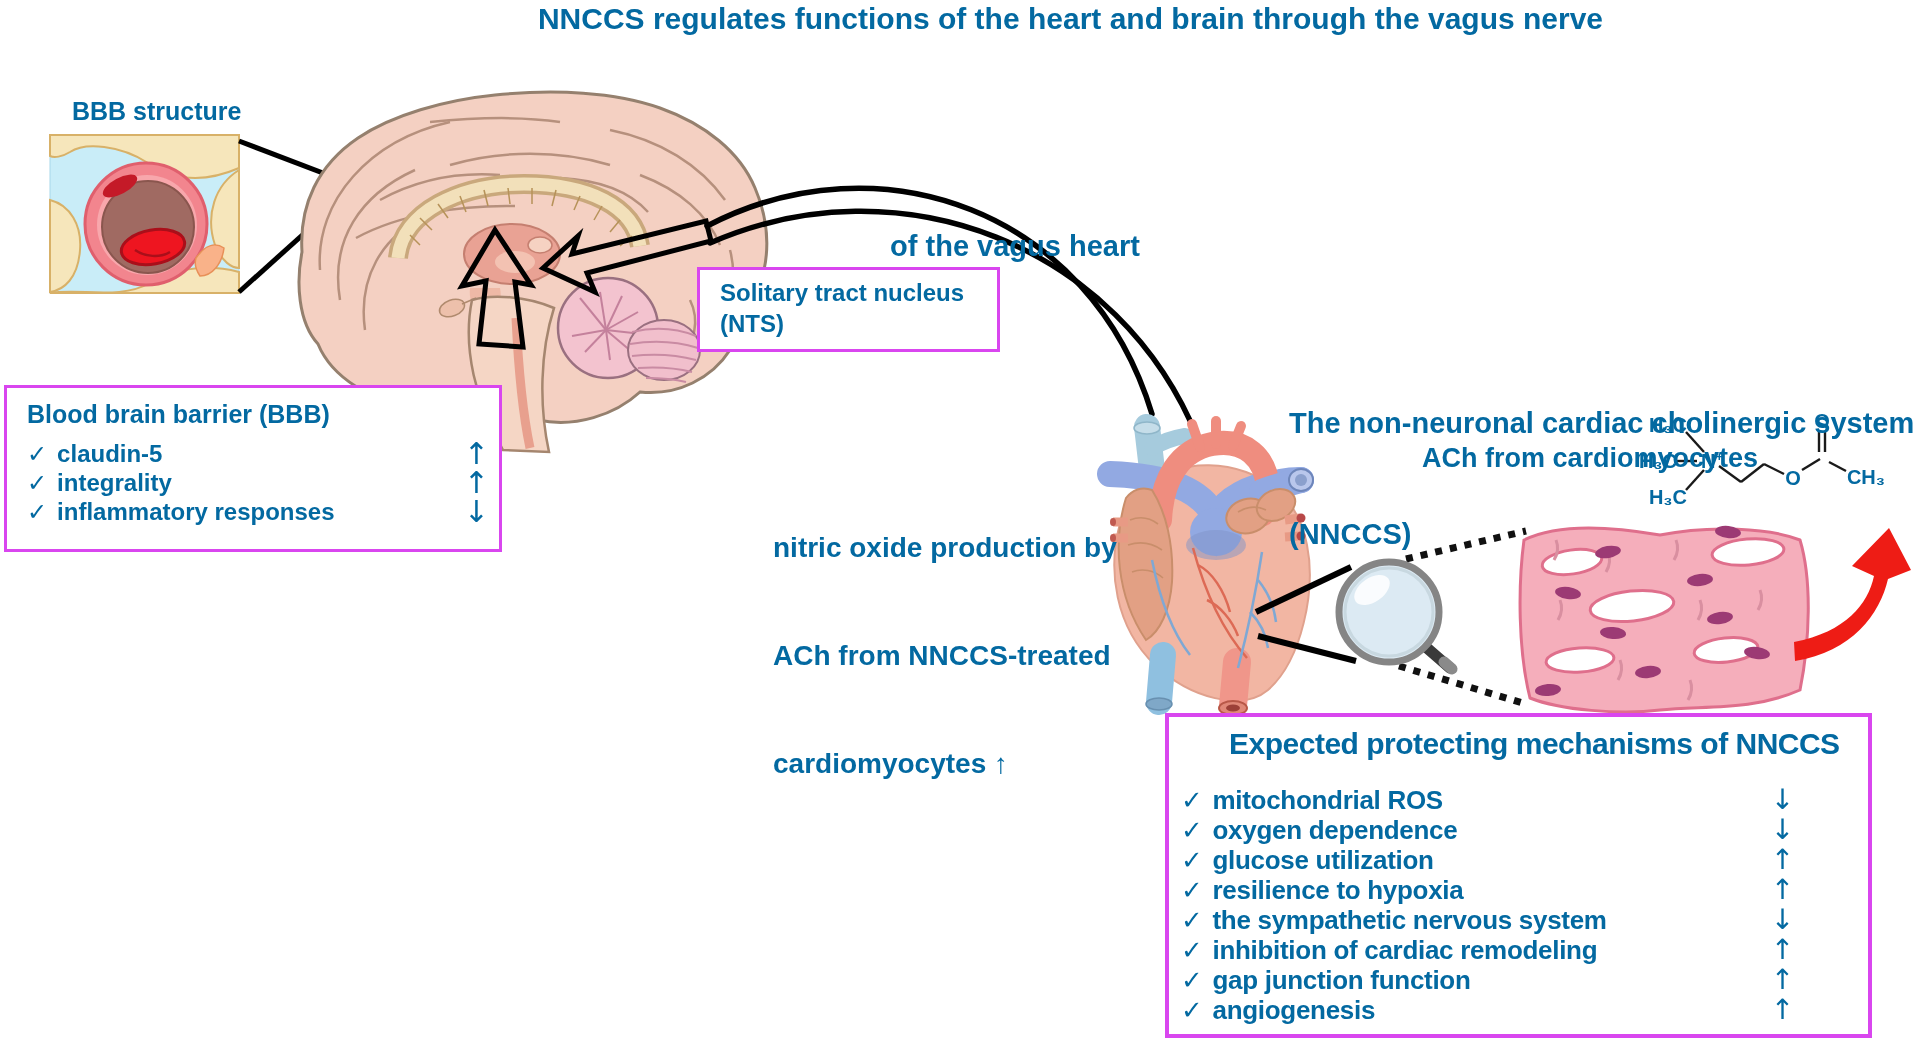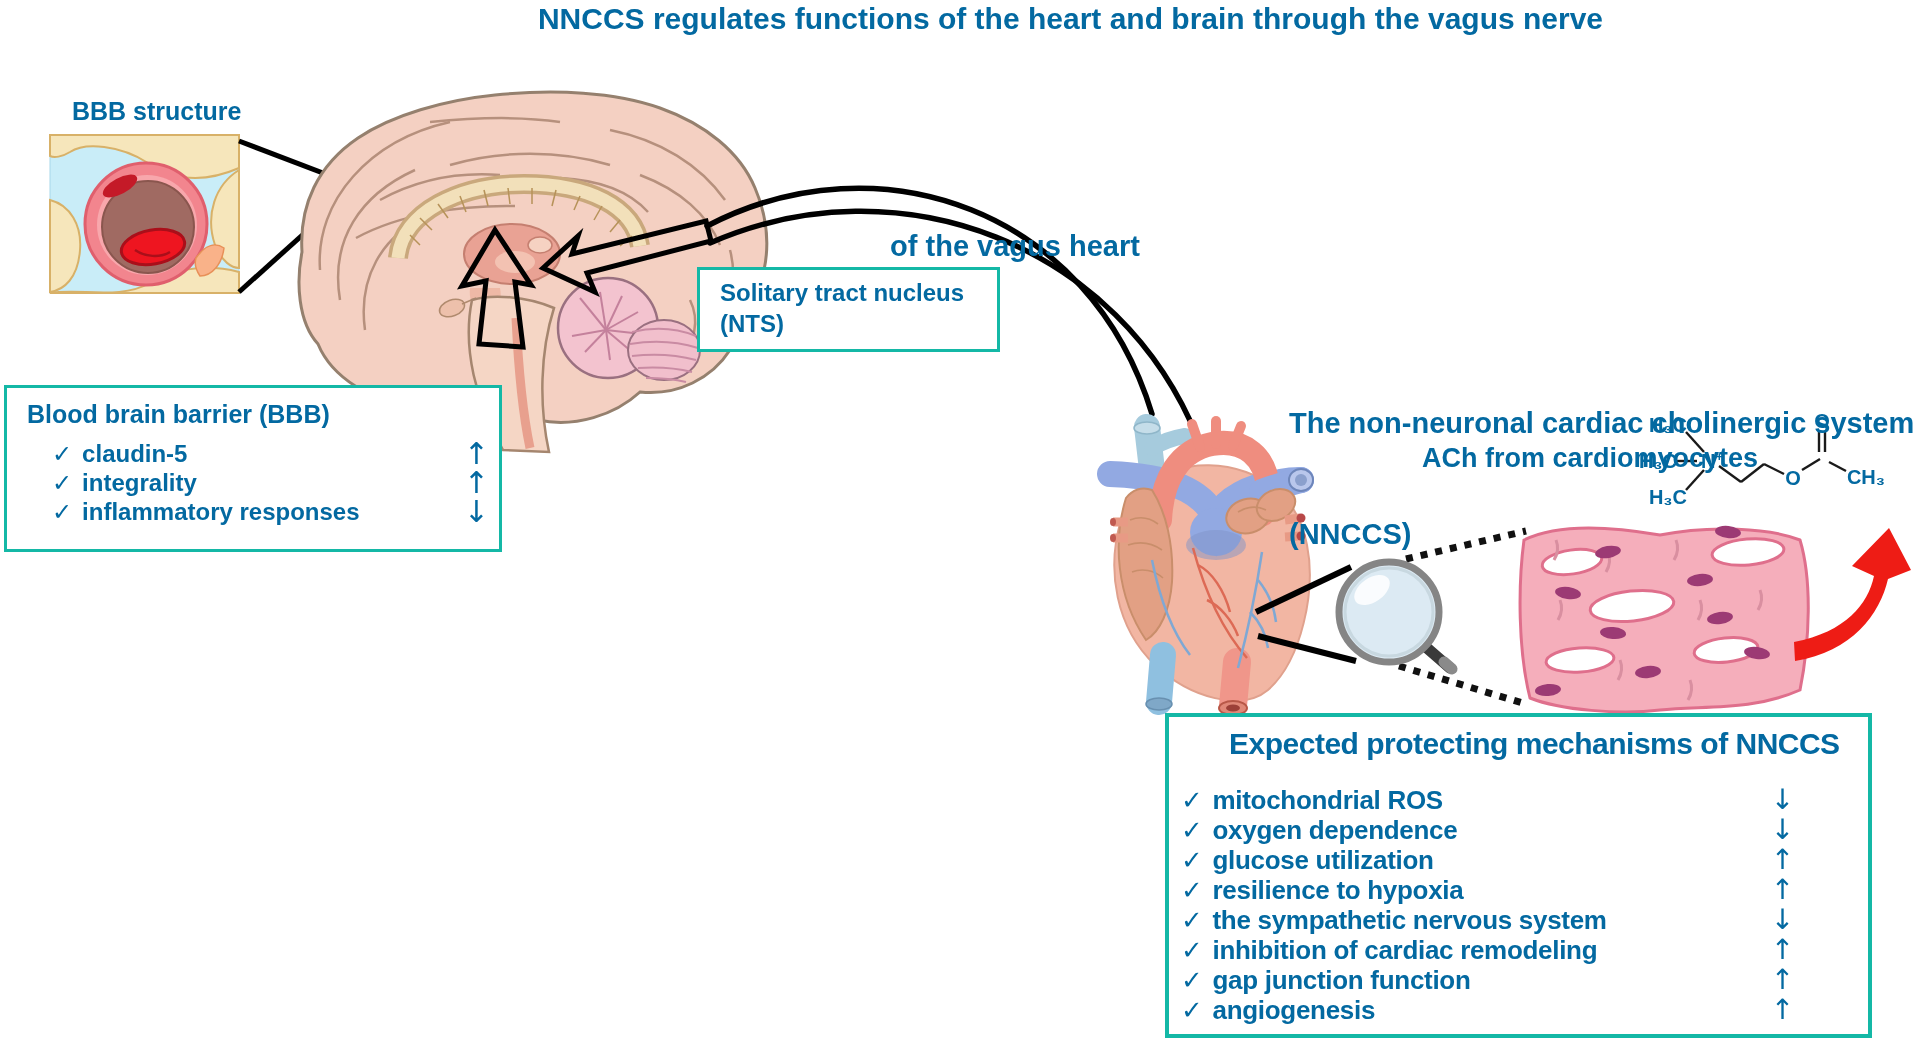--- a/index.html
+++ b/index.html
@@ -6,26 +6,26 @@
   .canvas{position:relative;width:1925px;height:1044px;background:#fff;overflow:hidden;
           font-family:"Liberation Sans","DejaVu Sans",sans-serif;color:#0369a1;}
   .art{position:absolute;left:0;top:0;width:1925px;height:1044px;}
   .txt{position:absolute;font-weight:bold;white-space:pre;}
   .title{left:108px;top:2px;width:1925px;text-align:center;font-size:30px;}
   .bbb-label{left:72px;top:97px;font-size:25px;}
   .ascending{left:850px;top:156px;width:330px;text-align:center;font-size:29px;line-height:36px;}
   .nnccs-heading{left:1289px;top:331px;font-size:29px;line-height:37px;}
   .nitric{left:773px;top:458px;font-size:28px;line-height:36px;}
   .ach-label{left:1422px;top:443px;font-size:27px;}
-  .box{position:absolute;background:#fff;border:3px solid #14b8a6;box-sizing:border-box;}
+  .box{position:absolute;background:#fff;border:3px solid #d946ef;box-sizing:border-box;}
   .nts-box{left:697px;top:267px;width:303px;height:85px;}
   .nts-box .inner{padding:7px 0 0 20px;font-size:24px;font-weight:bold;line-height:31px;}
   .bbb-box{left:4px;top:385px;width:498px;height:167px;}
   .bbb-box .box-title{padding:12px 0 0 20px;font-size:25px;font-weight:bold;}
-  .bbb-box .rows{margin-top:10px;padding-left:25px;}
+  .bbb-box .rows{margin-top:10px;}
   .bbb-box .check-row{position:relative;height:29px;line-height:29px;padding-left:20px;font-size:24px;font-weight:bold;}
   .bbb-box .row-arrow{position:absolute;right:10px;top:0;font-size:30px;font-weight:400;font-family:"DejaVu Sans",sans-serif;}
   .exp-box{left:1165px;top:713px;width:707px;height:325px;border-width:4px;}
   .exp-box .box-title{padding:10px 0 0 12px;font-size:30px;font-weight:bold;letter-spacing:-0.5px;margin-left:48px;}
   .exp-box .rows{margin-top:24px;}
   .exp-box .check-row{position:relative;height:30px;line-height:30px;padding-left:12px;font-size:26px;font-weight:bold;letter-spacing:-0.3px;}
   .exp-box .row-arrow{position:absolute;right:74px;top:0;font-size:28px;font-weight:400;font-family:"DejaVu Sans",sans-serif;}
   .check{font-family:"DejaVu Sans",sans-serif;margin-right:10px;font-weight:bold;}
   .mol{position:absolute;font-size:20px;font-weight:600;transform:translate(-50%,-50%);white-space:nowrap;}
   .mol sup{font-size:13px;}
@@ -309,20 +309,25 @@
           <span class="row-arrow">↓</span>
         </div>
       </div>
   </div>
 
   <div class="txt nnccs-heading">
     <div>The non-neuronal cardiac cholinergic system</div>
     <div>(NNCCS)</div>
   </div>
 
+  <div class="txt nitric">
+    <div>nitric oxide production by</div>
+    <div>ACh from NNCCS-treated</div>
+    <div>cardiomyocytes ↑</div>
+  </div>
 
   <div class="txt ach-label">ACh from cardiomyocytes</div>
 
   <span class="mol" style="left:1668px;top:425px;">H₃C</span>
   <span class="mol" style="left:1658px;top:461px;">H₃C</span>
   <span class="mol" style="left:1668px;top:497px;">H₃C</span>
   <span class="mol" style="left:1712px;top:461px;"><span>N</span><sup>+</sup></span>
   <span class="mol" style="left:1793px;top:478px;">O</span>
   <span class="mol" style="left:1822px;top:421px;">O</span>
   <span class="mol" style="left:1866px;top:477px;">CH₃</span>

